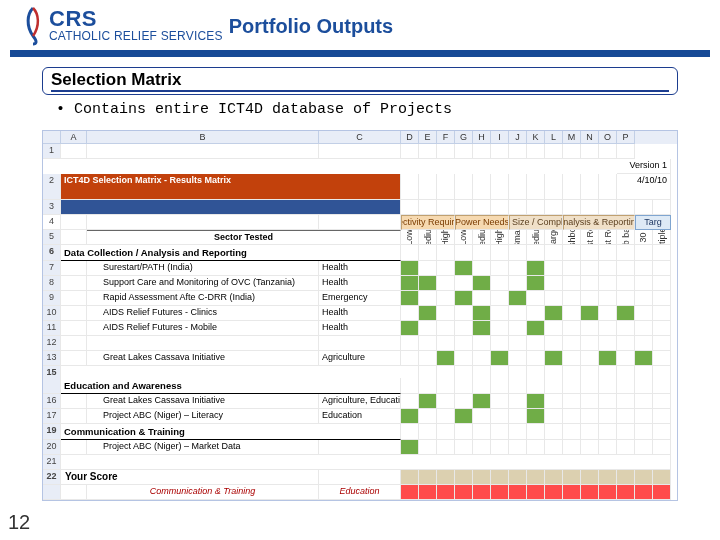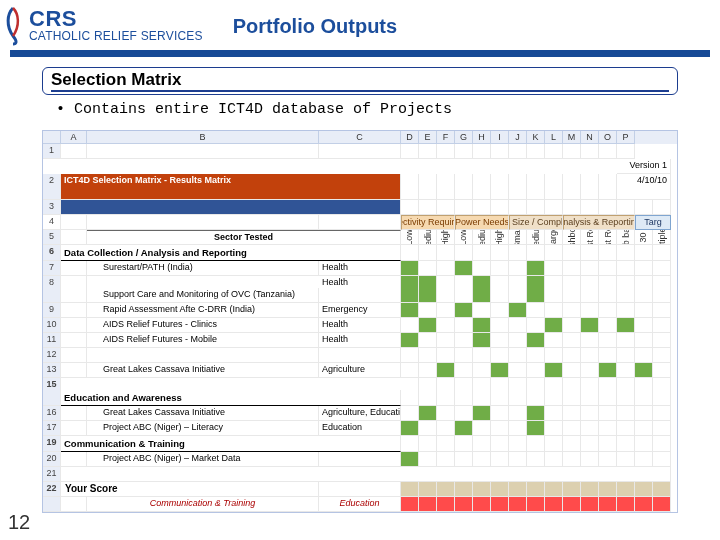--- a/index.html
+++ b/index.html
@@ -7,22 +7,22 @@
     width: 720px;
     height: 540px;
     background: #ffffff;
     font-family: Arial, Helvetica, sans-serif;
     position: relative;
     overflow: hidden;
   }
   .header-area {
     display: flex;
     align-items: center;
-    padding: 6px 10px 4px 2px;
-    gap: 24px;
+    padding: 6px 10px 4px 22px;
+    gap: 0;
   }
   .logo { display: flex; align-items: center; gap: 5px; }
   .swoosh {
     width: 22px; height: 40px; position: relative;
   }
   .swoosh svg { width: 100%; height: 100%; }
   .crs-text { display: flex; flex-direction: column; }
   .crs-big { font-size: 22px; font-weight: bold; color: #1c4e9c; letter-spacing: 0.5px; line-height: 20px; }
   .crs-sub { font-size: 12px; color: #1c4e9c; letter-spacing: 0.2px; }
   .page-title {
@@ -382,21 +382,21 @@
           <div class="mini "></div>
           <div class="mini "></div>
           <div class="mini "></div>
           <div class="mini "></div>
           <div class="mini "></div>
           <div class="mini "></div>
         </div>
         <div class="matrix-row">
           <div class="row-num">8</div>
       <div></div>
-      <div style="padding-left:16px;margin-top:12px;">Support Care and Monitoring of OVC (Tanzania)</div>
+      <div style="padding-left:16px;">Support Care and Monitoring of OVC (Tanzania)</div>
       <div class="sector-text">Health</div>
           <div class="mini g"></div>
           <div class="mini g"></div>
           <div class="mini "></div>
           <div class="mini "></div>
           <div class="mini g"></div>
           <div class="mini "></div>
           <div class="mini "></div>
           <div class="mini g"></div>
           <div class="mini "></div>

